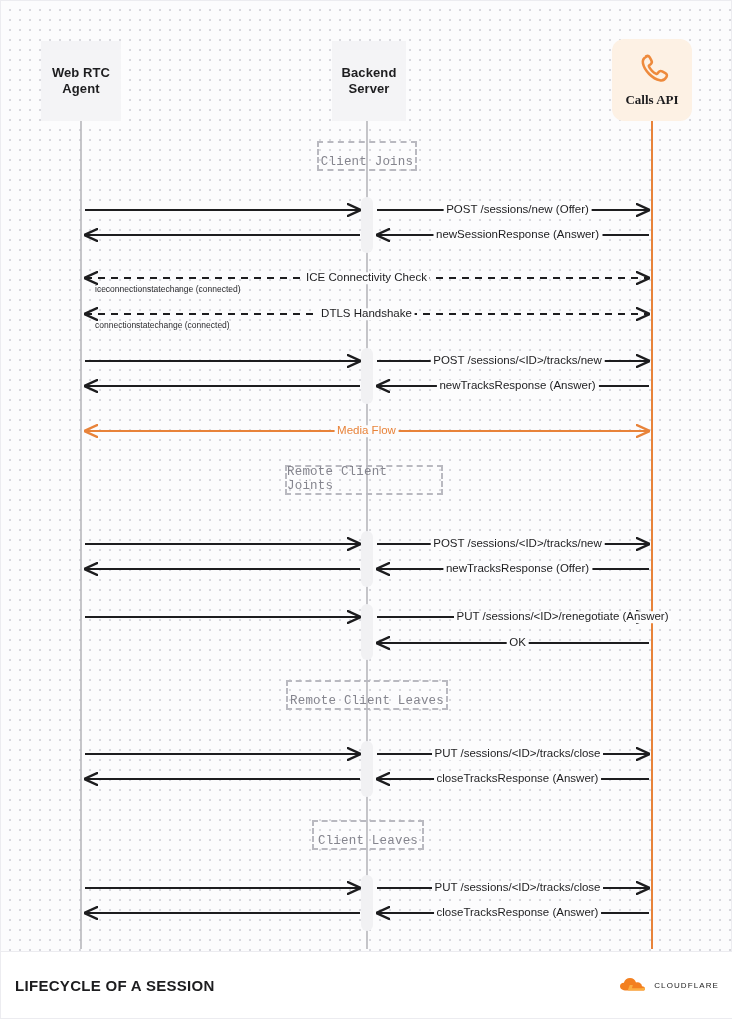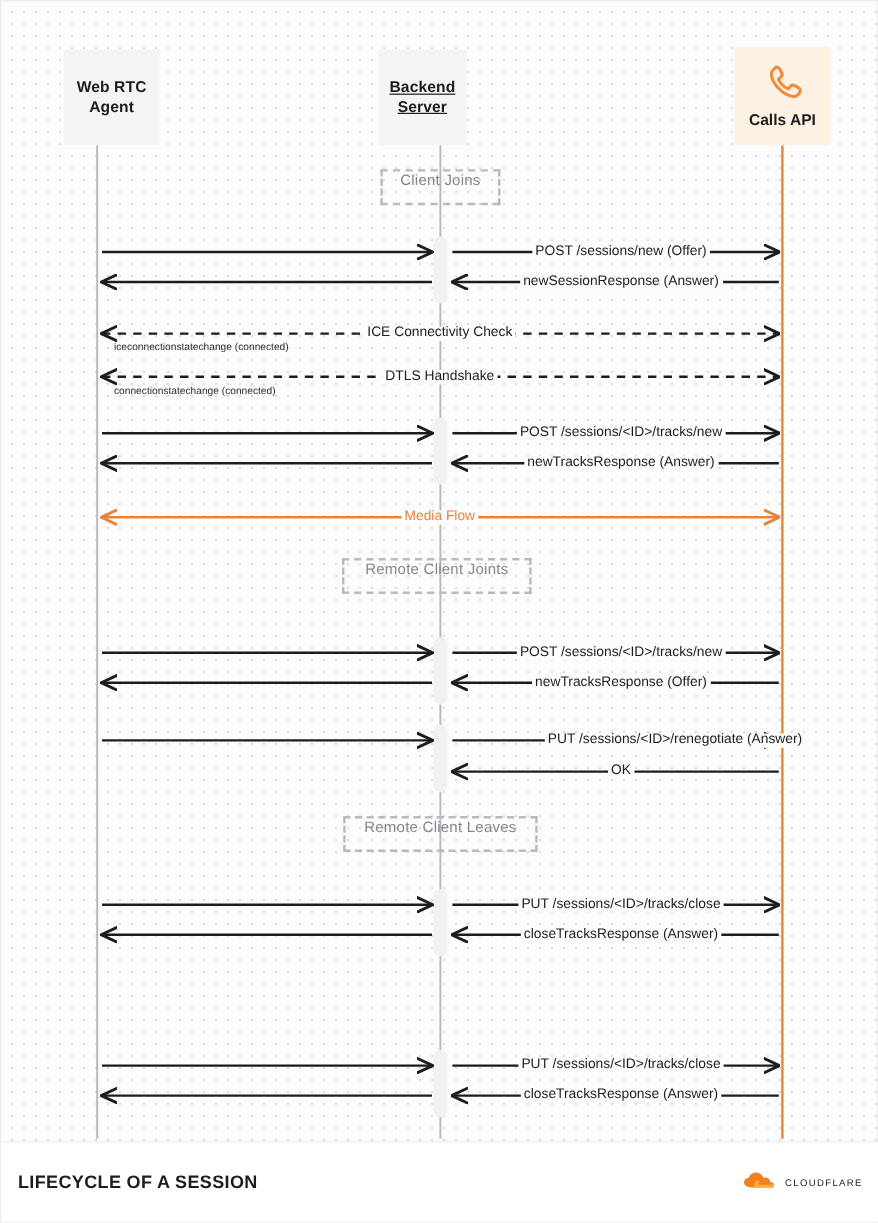--- a/index.html
+++ b/index.html
@@ -43,38 +43,40 @@
     text-align: center;
     line-height: 1.25;
   }
   .participant.plain {
     background: #f4f4f6;
     font-size: 13px;
     letter-spacing: .1px;
   }
   .participant.accent {
     background: #fdf1e4;
-    border-radius: 1px;
+    border-radius: 12px;
     font-size: 13px;
+    font-family: Liberation Serif, serif;
   }
   .participant .phone-ico {
     margin-bottom: 4px;
   }
   
   .fragment {
     position: absolute;
     box-sizing: border-box;
     border: 2px dashed #b9b9c0;
     display: flex;
-    align-items: flex-start;
+    align-items: flex-end;
     justify-content: center;
     color: #85858e;
     font-size: 12.5px;
     background: transparent;
     letter-spacing: .2px;
+    font-family: Liberation Mono, monospace;
   }
   
   #footer {
     position: absolute;
     left: 0;
     bottom: 0;
     width: 732px;
     height: 67px;
     background: #ffffff;
     border-top: 1px solid #ececf0;
@@ -172,26 +174,26 @@
         <line x1="376" x2="648" y1="753" y2="753" stroke="#1d1d1f" stroke-width="2" marker-end="url(#arrow-dark)"></line>
         <line x1="359" x2="84" y1="778" y2="778" stroke="#1d1d1f" stroke-width="2" marker-end="url(#arrow-dark)"></line>
         <line x1="648" x2="376" y1="778" y2="778" stroke="#1d1d1f" stroke-width="2" marker-end="url(#arrow-dark)"></line>
         <line x1="84" x2="359" y1="887" y2="887" stroke="#1d1d1f" stroke-width="2" marker-end="url(#arrow-dark)"></line>
         <line x1="376" x2="648" y1="887" y2="887" stroke="#1d1d1f" stroke-width="2" marker-end="url(#arrow-dark)"></line>
         <line x1="359" x2="84" y1="912" y2="912" stroke="#1d1d1f" stroke-width="2" marker-end="url(#arrow-dark)"></line>
         <line x1="648" x2="376" y1="912" y2="912" stroke="#1d1d1f" stroke-width="2" marker-end="url(#arrow-dark)"></line>
       </g>
   </svg>
 
-  <div class="participant plain" style="left:52px; top:40px; width:80px; height:80px;">
+  <div class="participant plain" style="left:40px; top:40px; width:80px; height:80px;">
     <span>Web RTC</span>
     <span>Agent</span>
   </div>
 
-  <div class="participant plain" style="left:314px; top:40px; width:74px; height:80px;text-decoration:underline;">
+  <div class="participant plain" style="left:331px; top:40px; width:74px; height:80px;">
     <span>Backend</span>
     <span>Server</span>
   </div>
 
   <div class="participant accent" style="left:611px; top:38px; width:80px; height:82px;">
     <span class="phone-ico">
       <svg width="34" height="32" viewBox="0 0 24 24" fill="none" stroke="#ee8a3c" stroke-width="1.9" stroke-linecap="round" stroke-linejoin="round">
         <path d="M7.5 3.2c1.1-.6 2.2-.2 2.8.9l1.3 2.4c.5 1 .3 2-.6 2.7l-1.1.8c-.3.2-.4.5-.2.9.5 1.1 1.3 2.2 2.3 3.2 1 1 2.1 1.8 3.2 2.3.4.2.7 0 .9-.2l.8-1.1c.7-.9 1.7-1.1 2.7-.6l2.4 1.3c1.1.6 1.5 1.7.9 2.8-1 1.9-3 3-5 2.6-2.6-.5-5.6-2.3-8-4.7-2.4-2.4-4.2-5.4-4.7-8-.4-2 .7-4 2.6-5z"></path>
       </svg>
     </span>
@@ -199,20 +201,23 @@
   </div>
 
   <div class="fragment" id="frag0" style="left: 316px; top: 140px; width: 100px; height: 30px;">
     <span>Client Joins</span>
   </div>
   <div class="fragment" id="frag1" style="left: 284px; top: 464px; width: 158px; height: 30px;">
     <span>Remote Client Joints</span>
   </div>
   <div class="fragment" id="frag2" style="left: 285px; top: 679px; width: 162px; height: 30px;">
     <span>Remote Client Leaves</span>
+  </div>
+  <div class="fragment" id="frag3" style="left: 311px; top: 819px; width: 112px; height: 30px;">
+    <span>Client Leaves</span>
   </div>
 
   <div id="label-layer" style="position:absolute;left:0;top:0;width:732px;height:1019px;">
       <div class="msg-label" style="left: 516.5px; top: 209px;">POST /sessions/new (Offer)</div>
       <div class="msg-label" style="left: 516.5px; top: 234px;">newSessionResponse (Answer)</div>
       <div class="msg-label" style="left: 365.5px; top: 277px;">ICE Connectivity Check</div>
       <div class="sub-label" style="left: 94px; top: 284px;">iceconnectionstatechange (connected)</div>
       <div class="msg-label" style="left: 365.5px; top: 313px;">DTLS Handshake</div>
       <div class="sub-label" style="left: 94px; top: 320px;">connectionstatechange (connected)</div>
       <div class="msg-label" style="left: 516.5px; top: 360px;">POST /sessions/&lt;ID&gt;/tracks/new</div>

